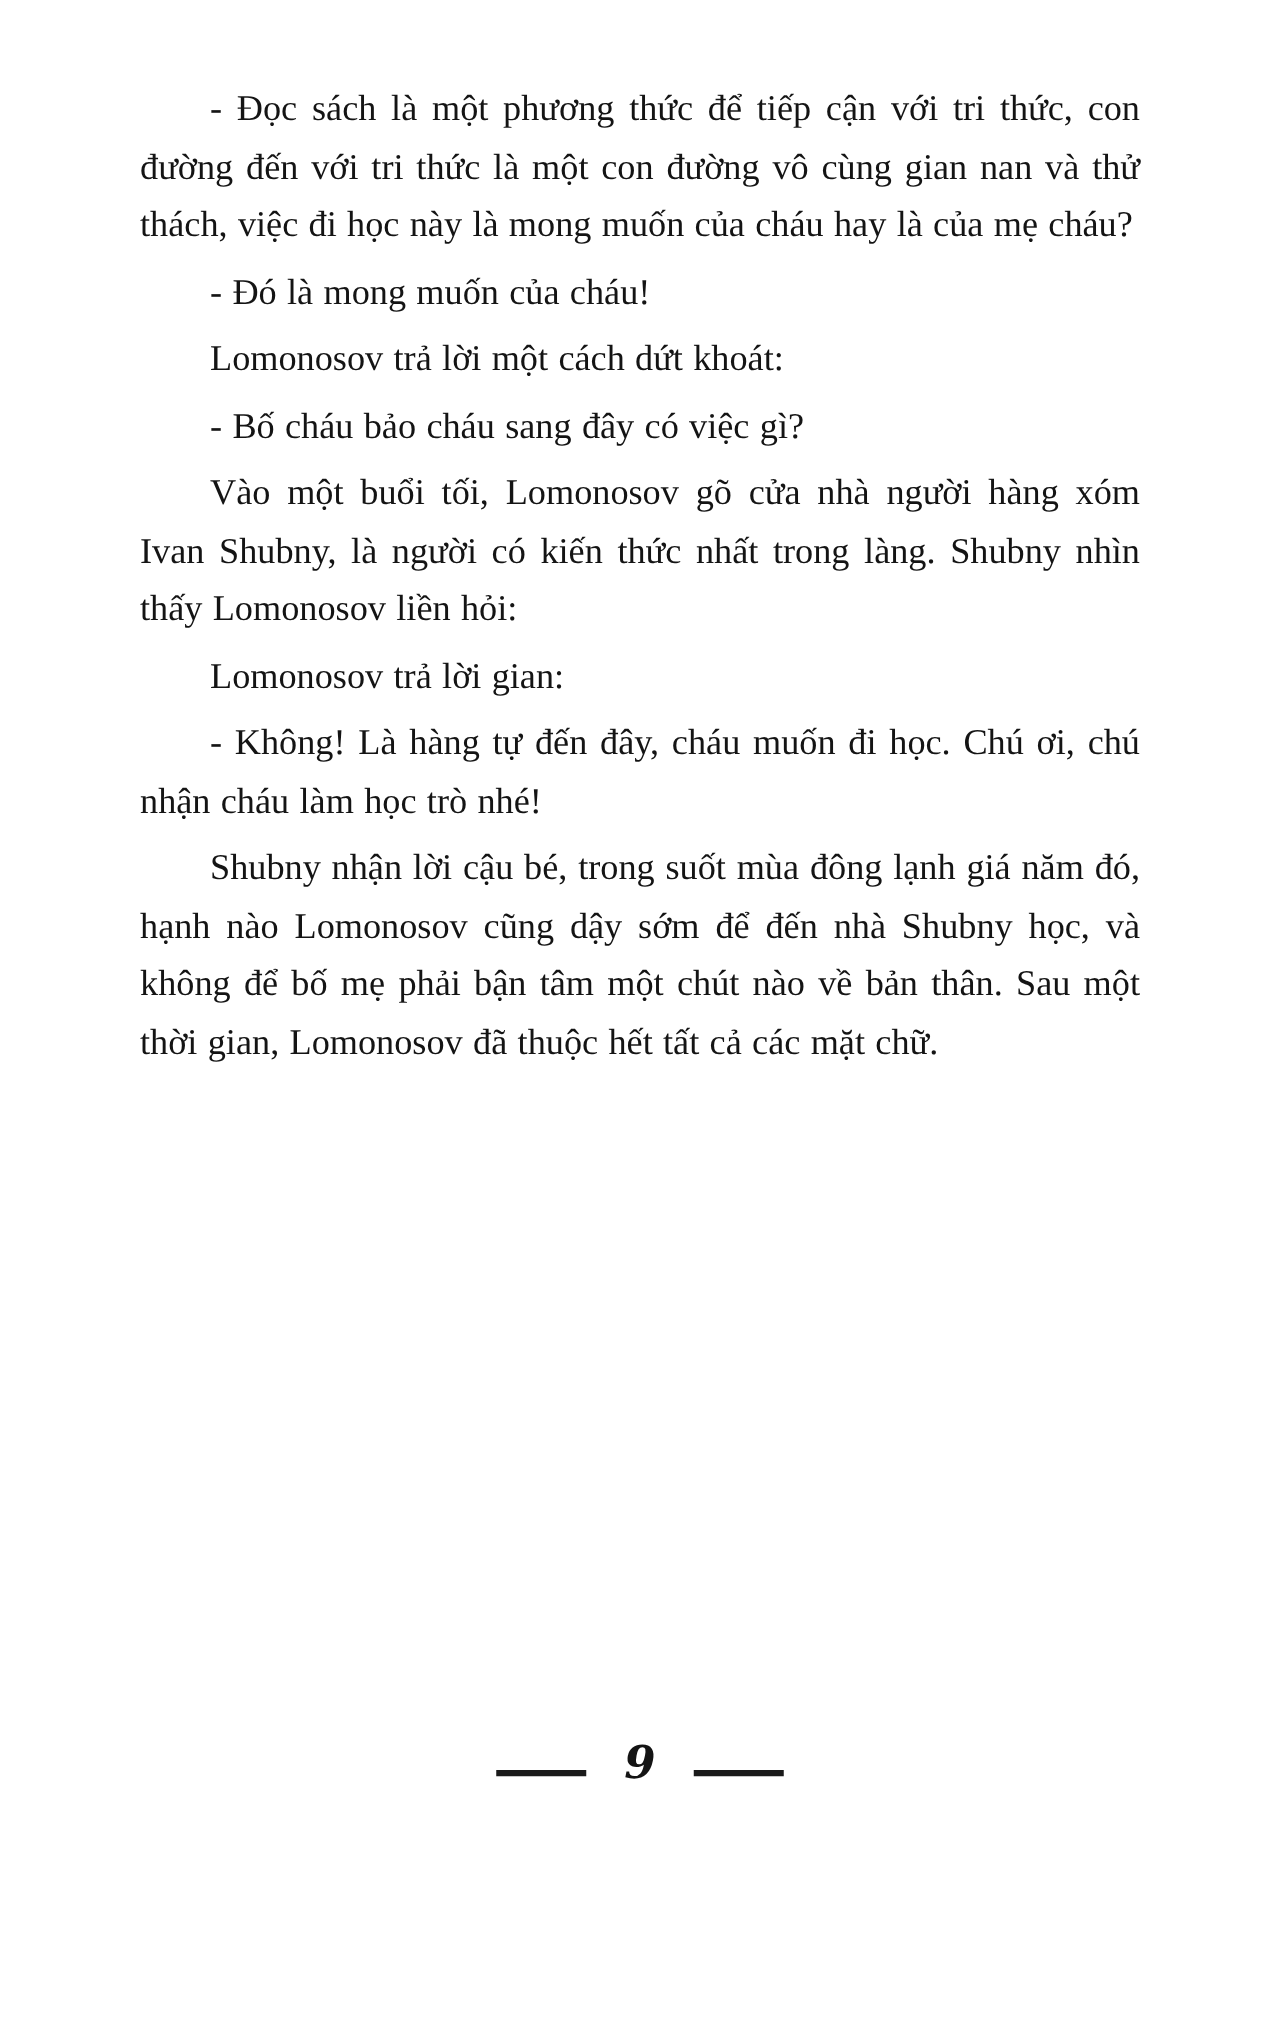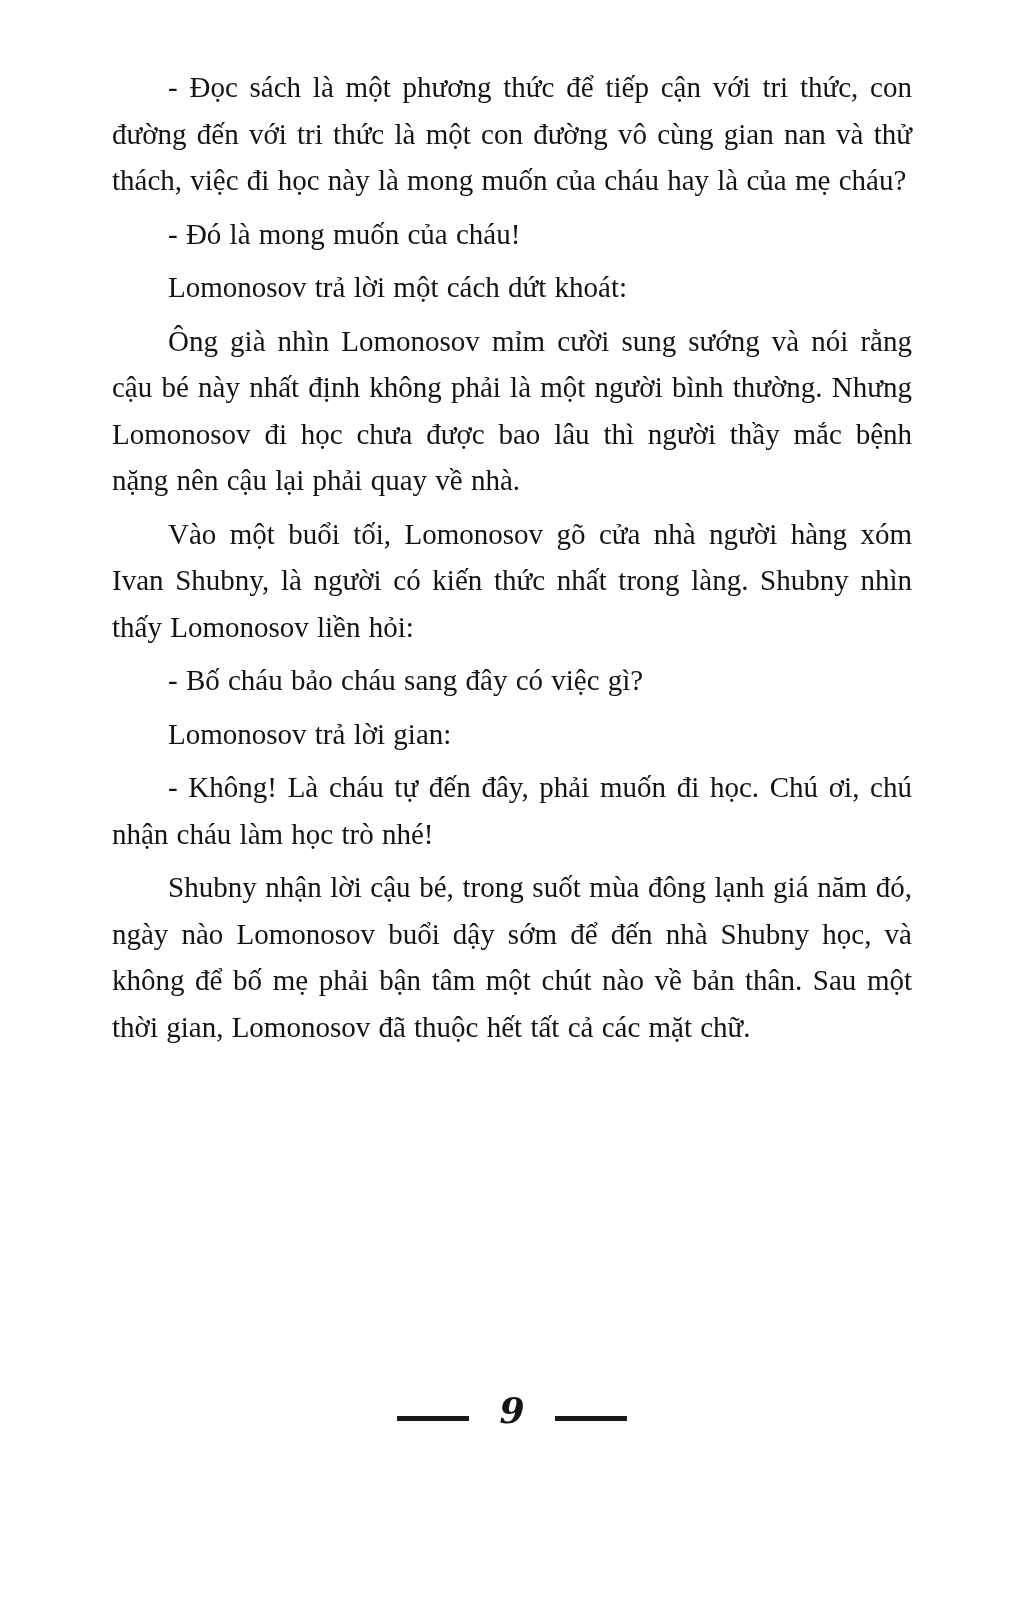--- a/index.html
+++ b/index.html
@@ -56,25 +56,24 @@
   }
 </style>
 </head>
 <body>
 
 <div class="page">
   <div class="content" id="paragraphs">
       <p>- Đọc sách là một phương thức để tiếp cận với tri thức, con đường đến với tri thức là một con đường vô cùng gian nan và thử thách, việc đi học này là mong muốn của cháu hay là của mẹ cháu?</p>
       <p>- Đó là mong muốn của cháu!</p>
       <p>Lomonosov trả lời một cách dứt khoát:</p>
-      <p>Ông già nhìn Lomonosov mỉm cười sung sướng và nói rằng cậu bé này nhất định không phải là một người bình thường. Nhưng Lomonosov đi học chưa được bao lâu thì người thầy mắc bệnh nặng nên cậu lại phải quay về nhà.</p>
+      <p>- Bố cháu bảo cháu sang đây có việc gì?</p>
       <p>Vào một buổi tối, Lomonosov gõ cửa nhà người hàng xóm Ivan Shubny, là người có kiến thức nhất trong làng. Shubny nhìn thấy Lomonosov liền hỏi:</p>
-      <p>- Bố cháu bảo cháu sang đây có việc gì?</p>
       <p>Lomonosov trả lời gian:</p>
-      <p>- Không! Là cháu tự đến đây, phải muốn đi học. Chú ơi, chú nhận cháu làm học trò nhé!</p>
-      <p>Shubny nhận lời cậu bé, trong suốt mùa đông lạnh giá năm đó, ngày nào Lomonosov buổi dậy sớm để đến nhà Shubny học, và không để bố mẹ phải bận tâm một chút nào về bản thân. Sau một thời gian, Lomonosov đã thuộc hết tất cả các mặt chữ.</p>
+      <p>- Không! Là hàng tự đến đây, cháu muốn đi học. Chú ơi, chú nhận cháu làm học trò nhé!</p>
+      <p>Shubny nhận lời cậu bé, trong suốt mùa đông lạnh giá năm đó, hạnh nào Lomonosov cũng dậy sớm để đến nhà Shubny học, và không để bố mẹ phải bận tâm một chút nào về bản thân. Sau một thời gian, Lomonosov đã thuộc hết tất cả các mặt chữ.</p>
     </div>
   <div class="footer">
     <span class="rule"></span>
     <span class="pagenum">9</span>
     <span class="rule"></span>
   </div>
 </div>
 
 </body></html>

